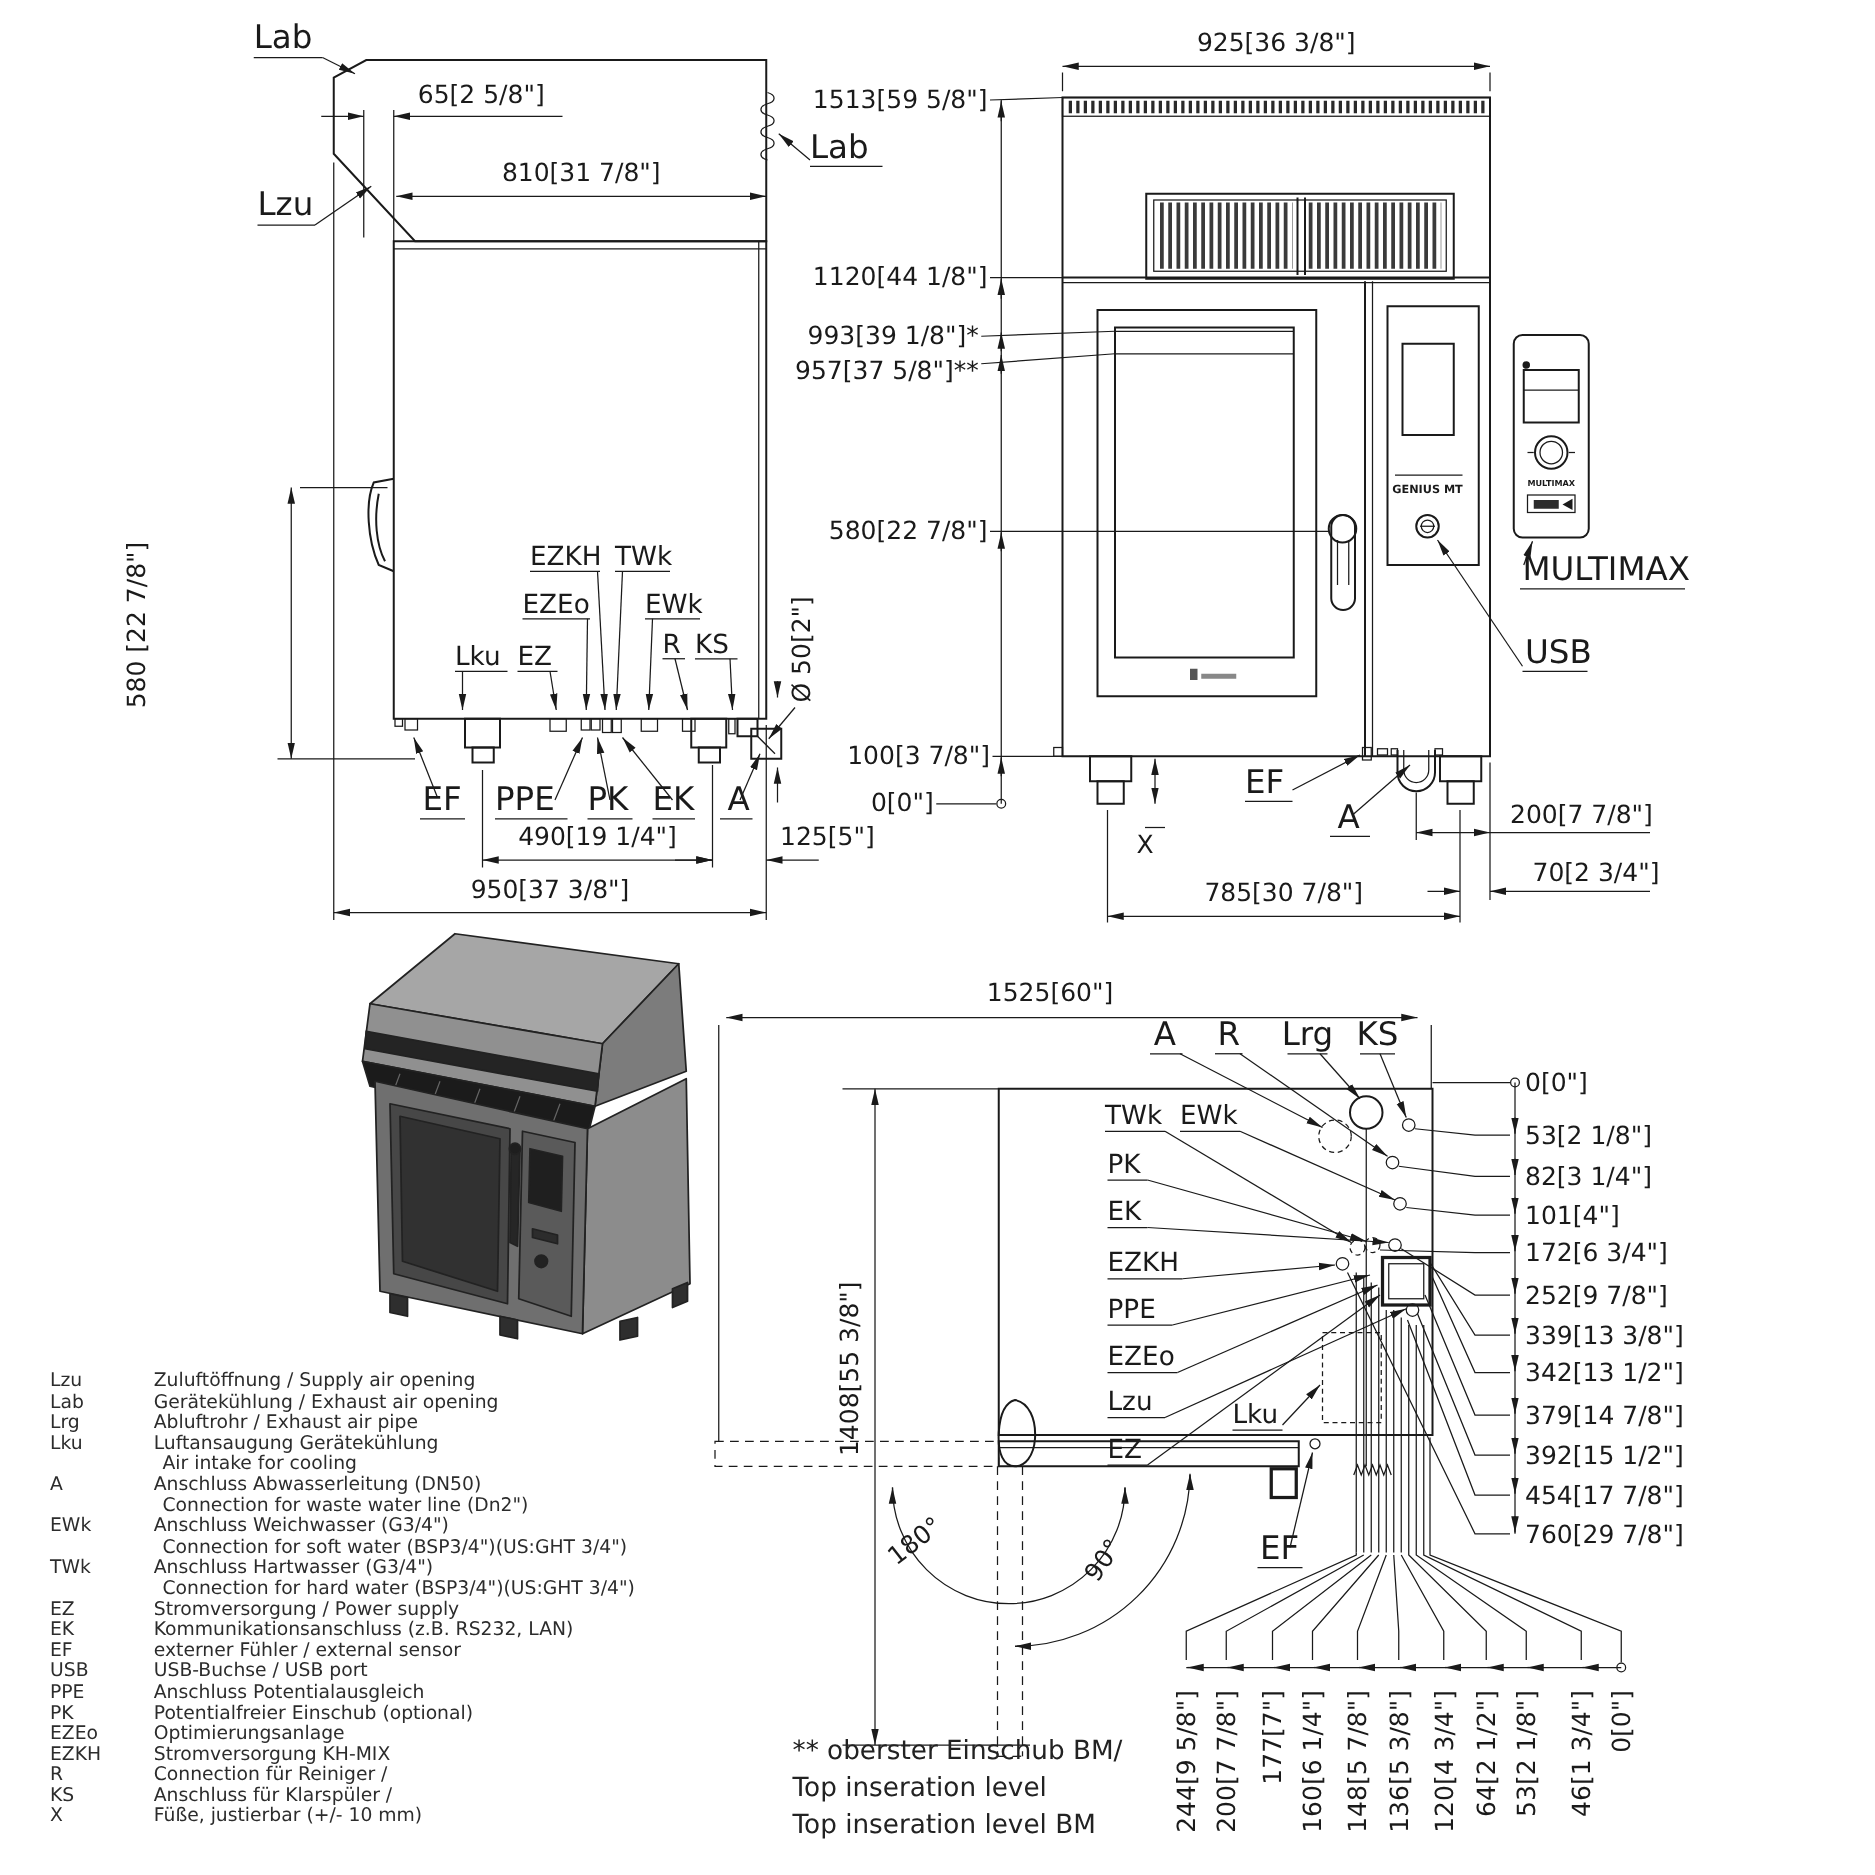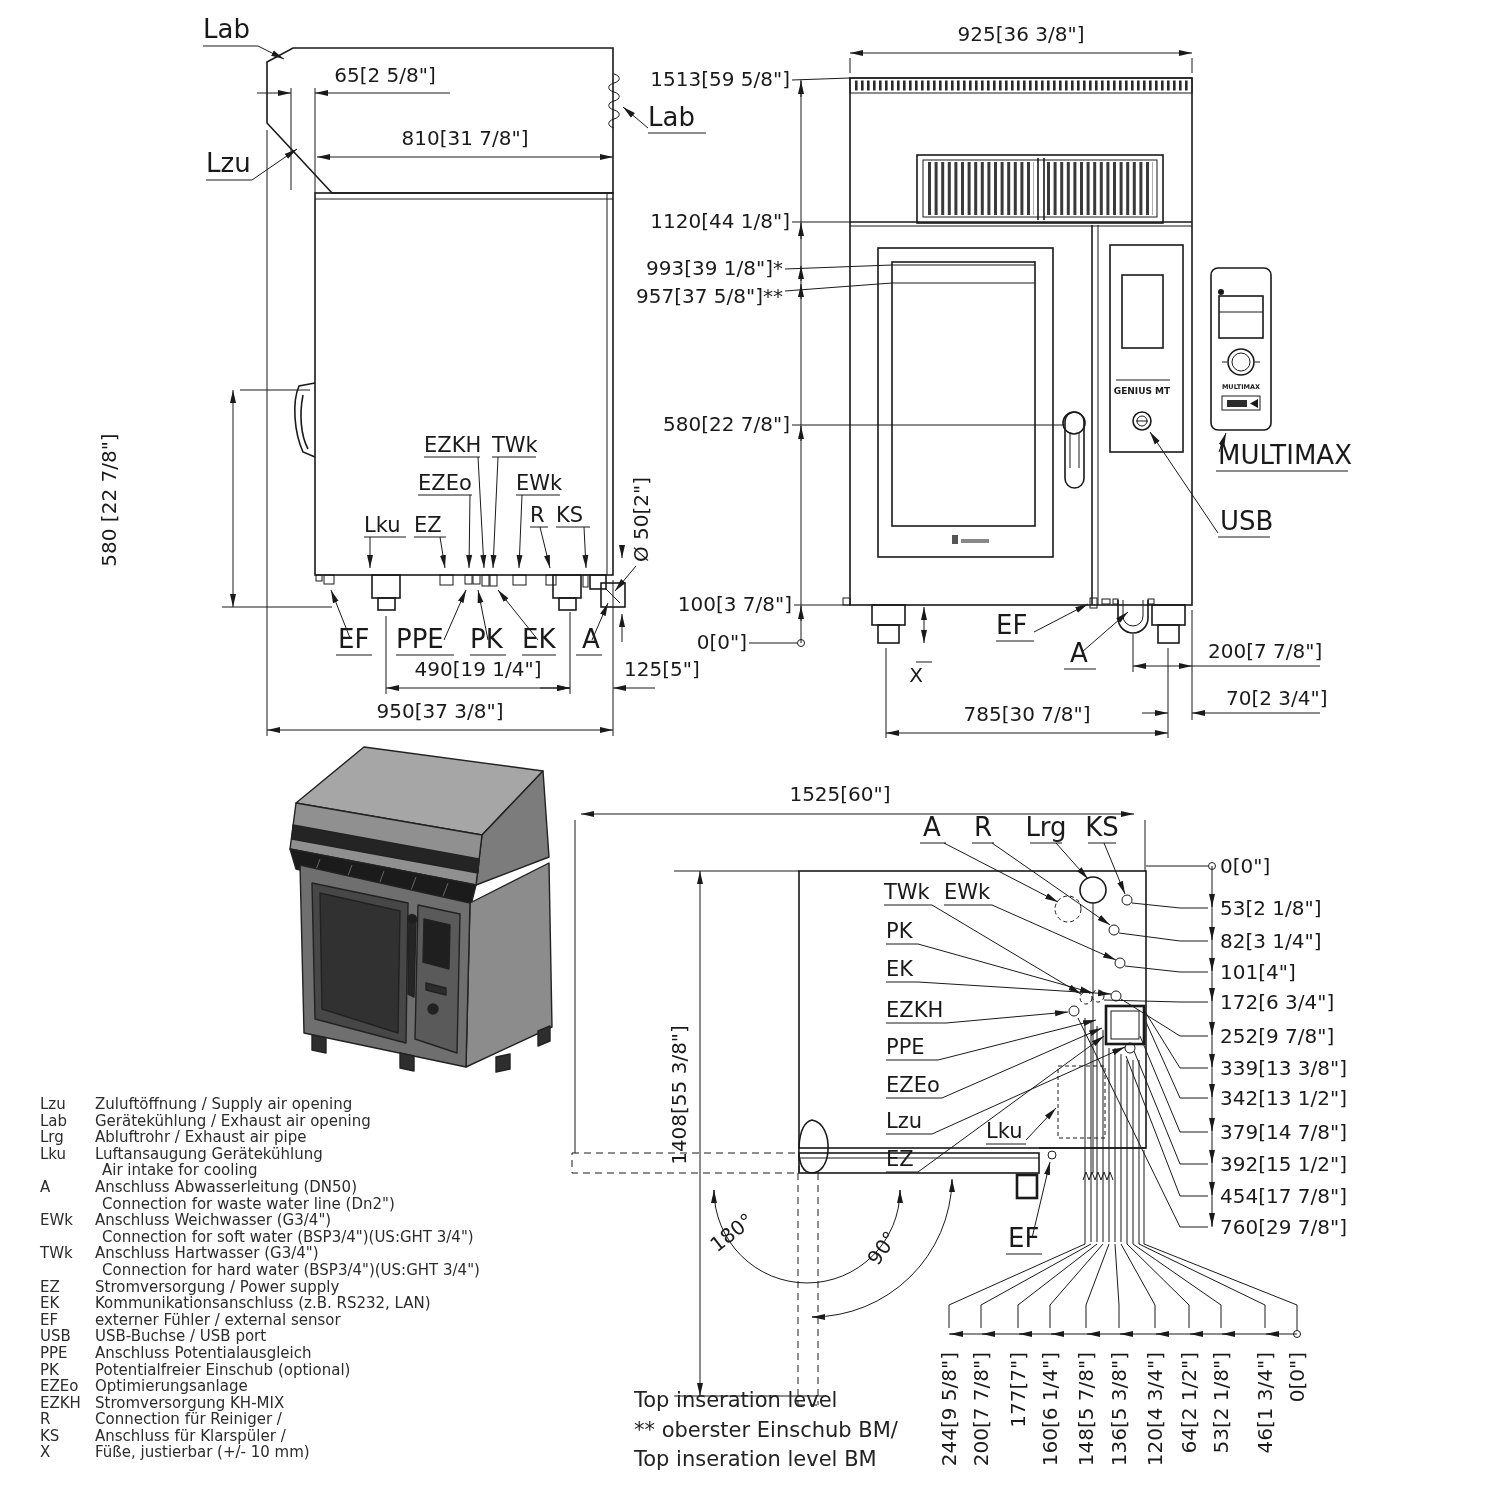--- a/index.html
+++ b/index.html
@@ -10,21 +10,21 @@
   .t20{font-size:20px;} .t21{font-size:21px;} .t26{font-size:26px;}
   .t9{font-size:9px;font-weight:bold;} .t7{font-size:6.5px;font-weight:bold;}
   .ln{stroke:#1a1a1a;stroke-width:1.6;fill:none;}
   .lt{stroke:#1a1a1a;stroke-width:1;fill:none;}
   .lk{stroke:#1a1a1a;stroke-width:2.6;fill:none;}
   .dash{stroke-dasharray:7 5;}
   .dash2{stroke-dasharray:4 3;}
   #legend{position:absolute;left:40px;top:1096px;width:540px;}
   .lrow{display:flex;font-size:15px;line-height:16.6px;color:#2c2c2c;}
   .lterm{width:55px;flex:0 0 55px;}
-  .ltext{flex:1;}
+  .ltext{flex:1;margin-left:28px;}
   #footnote{position:absolute;left:634px;top:1386px;width:320px;font-size:21px;line-height:29.5px;color:#222;}
 </style>
 </head>
 <body>
 
 <div id="canvas">
 
 <svg id="side-view" style="left:0;top:0;" width="710" height="760" viewBox="0 0 710 760">
   <defs>
     <marker id="sv-a" markerWidth="14" markerHeight="8" refX="13" refY="4" orient="auto-start-reverse">
@@ -600,18 +600,18 @@
         <span class="lterm">KS</span>
         <span class="ltext">Anschluss für Klarspüler /</span>
       </div>
   <div class="lrow">
         <span class="lterm">X</span>
         <span class="ltext">Füße, justierbar (+/- 10 mm)</span>
       </div>
 </div>
 
 <div id="footnote">
+  <div>** oberster Einschub BM/</div>
   <div>Top inseration level</div>
-  <div>** oberster Einschub BM/</div>
   <div>Top inseration level BM</div>
 </div>
 
 </div>
 
 </body></html>

